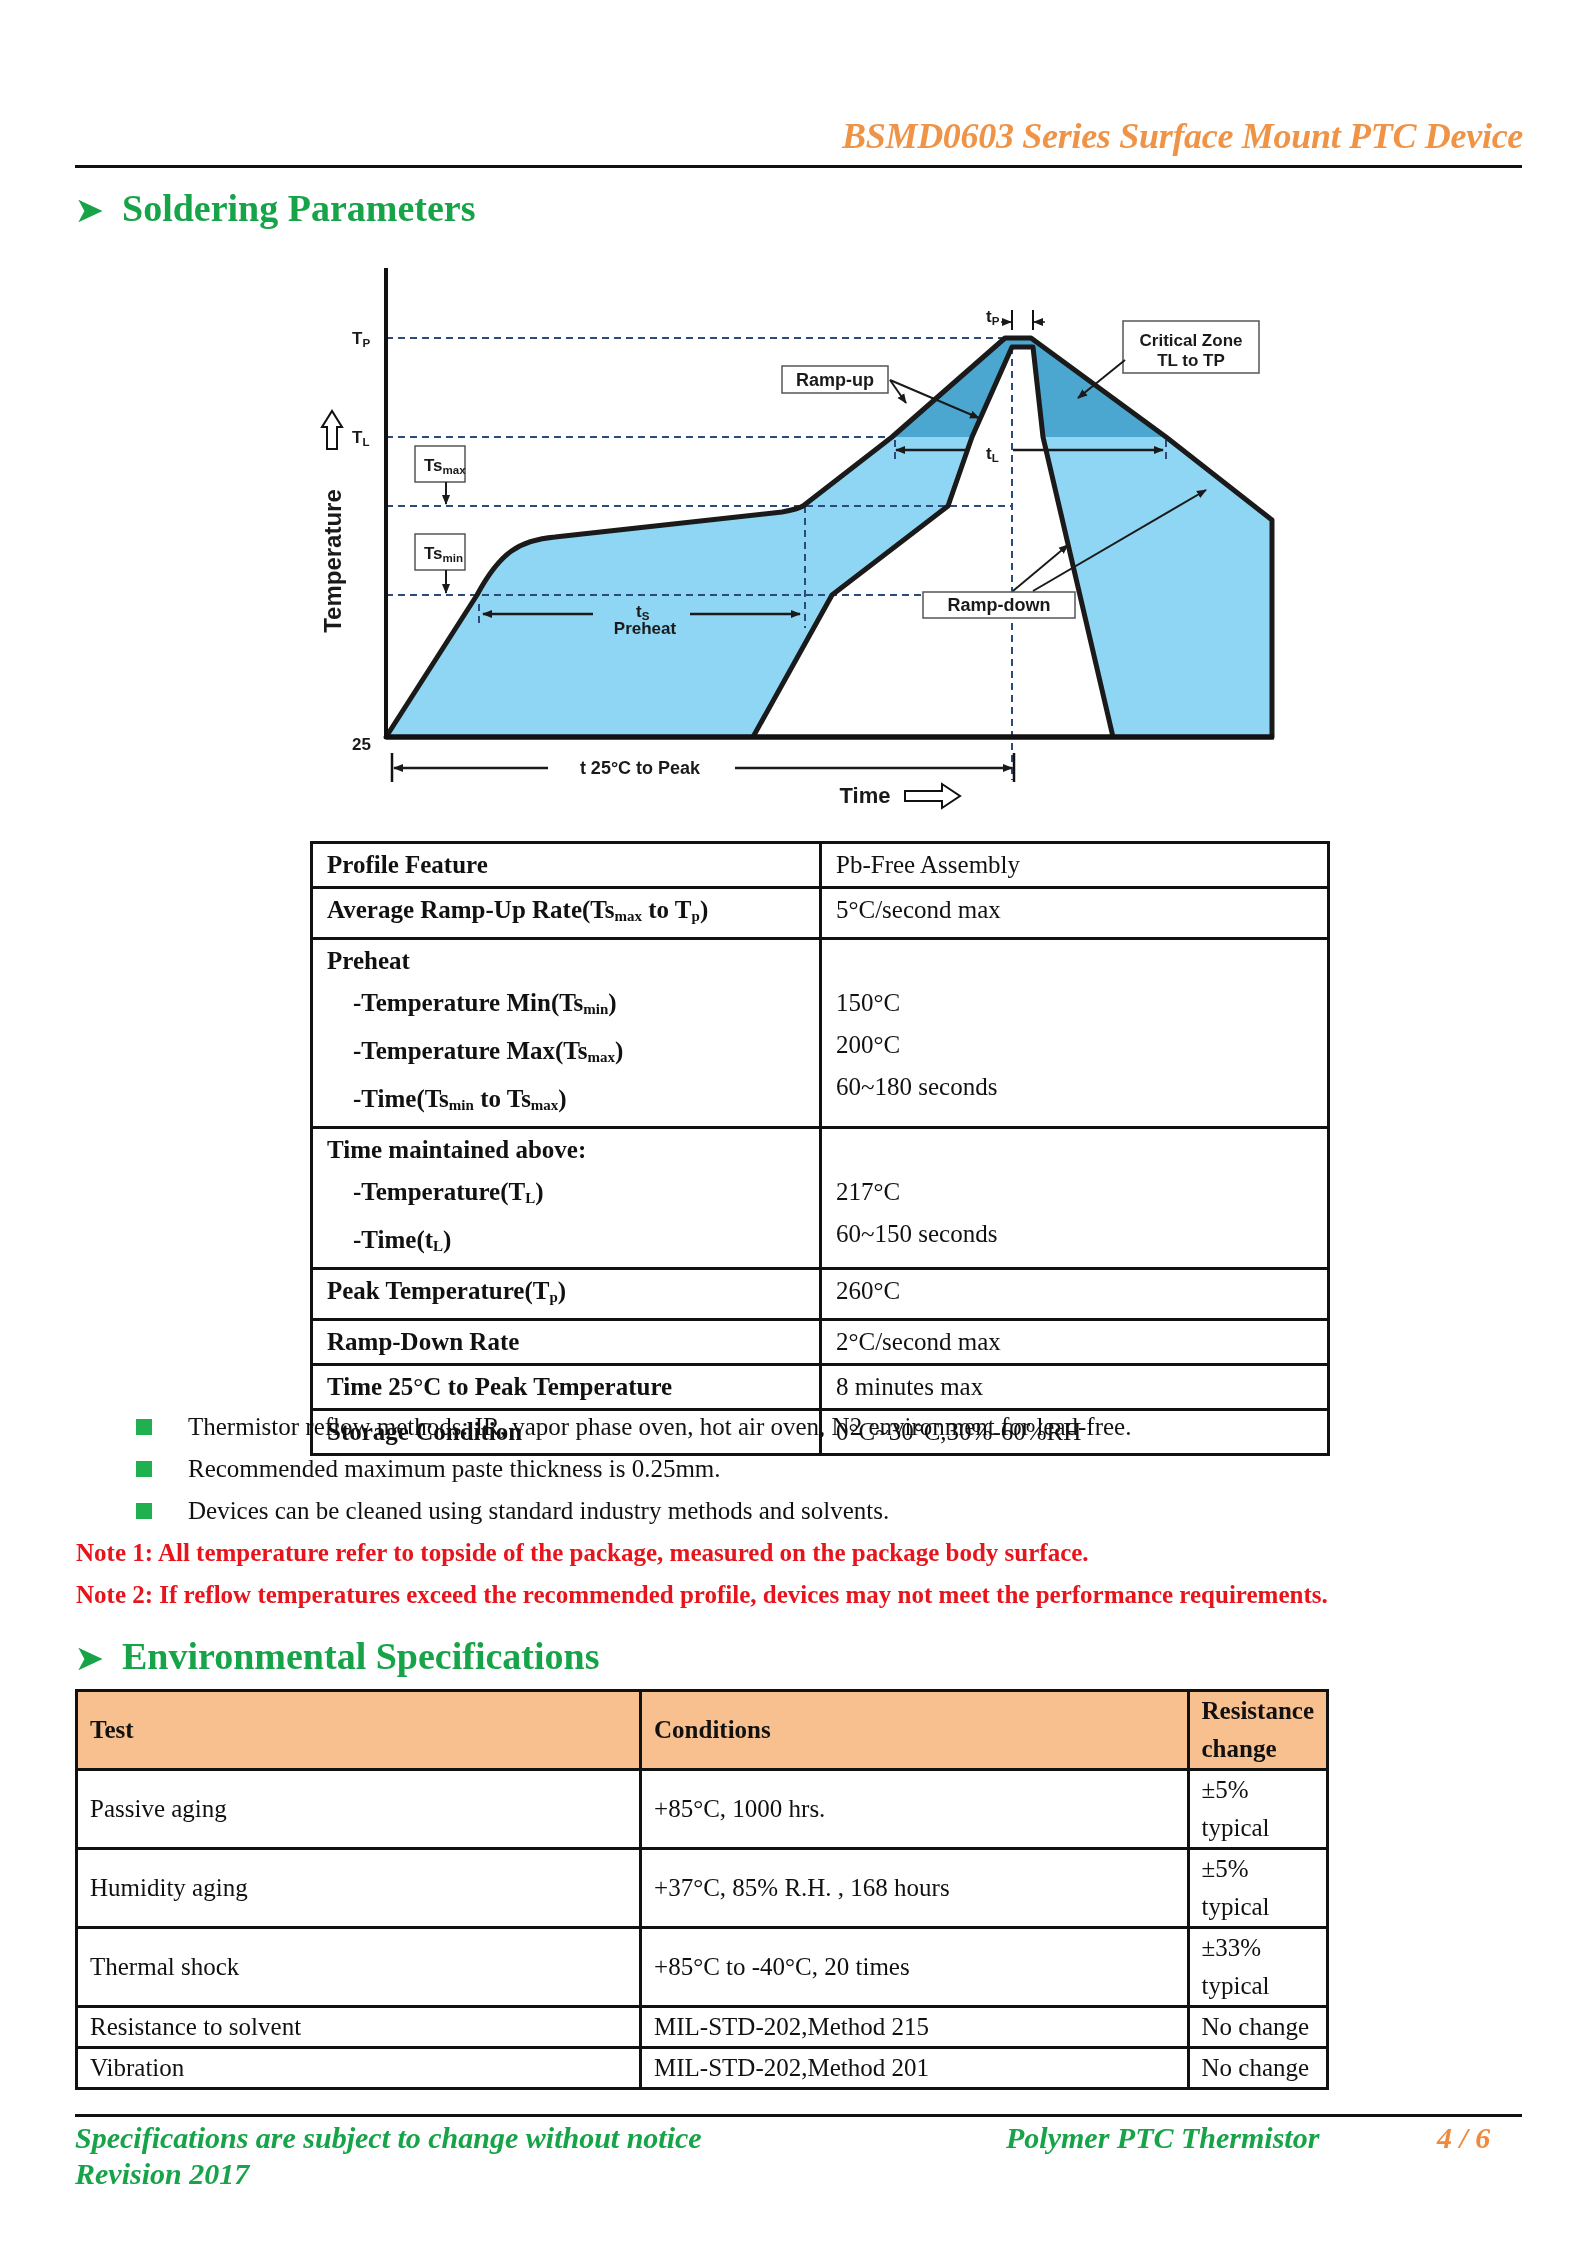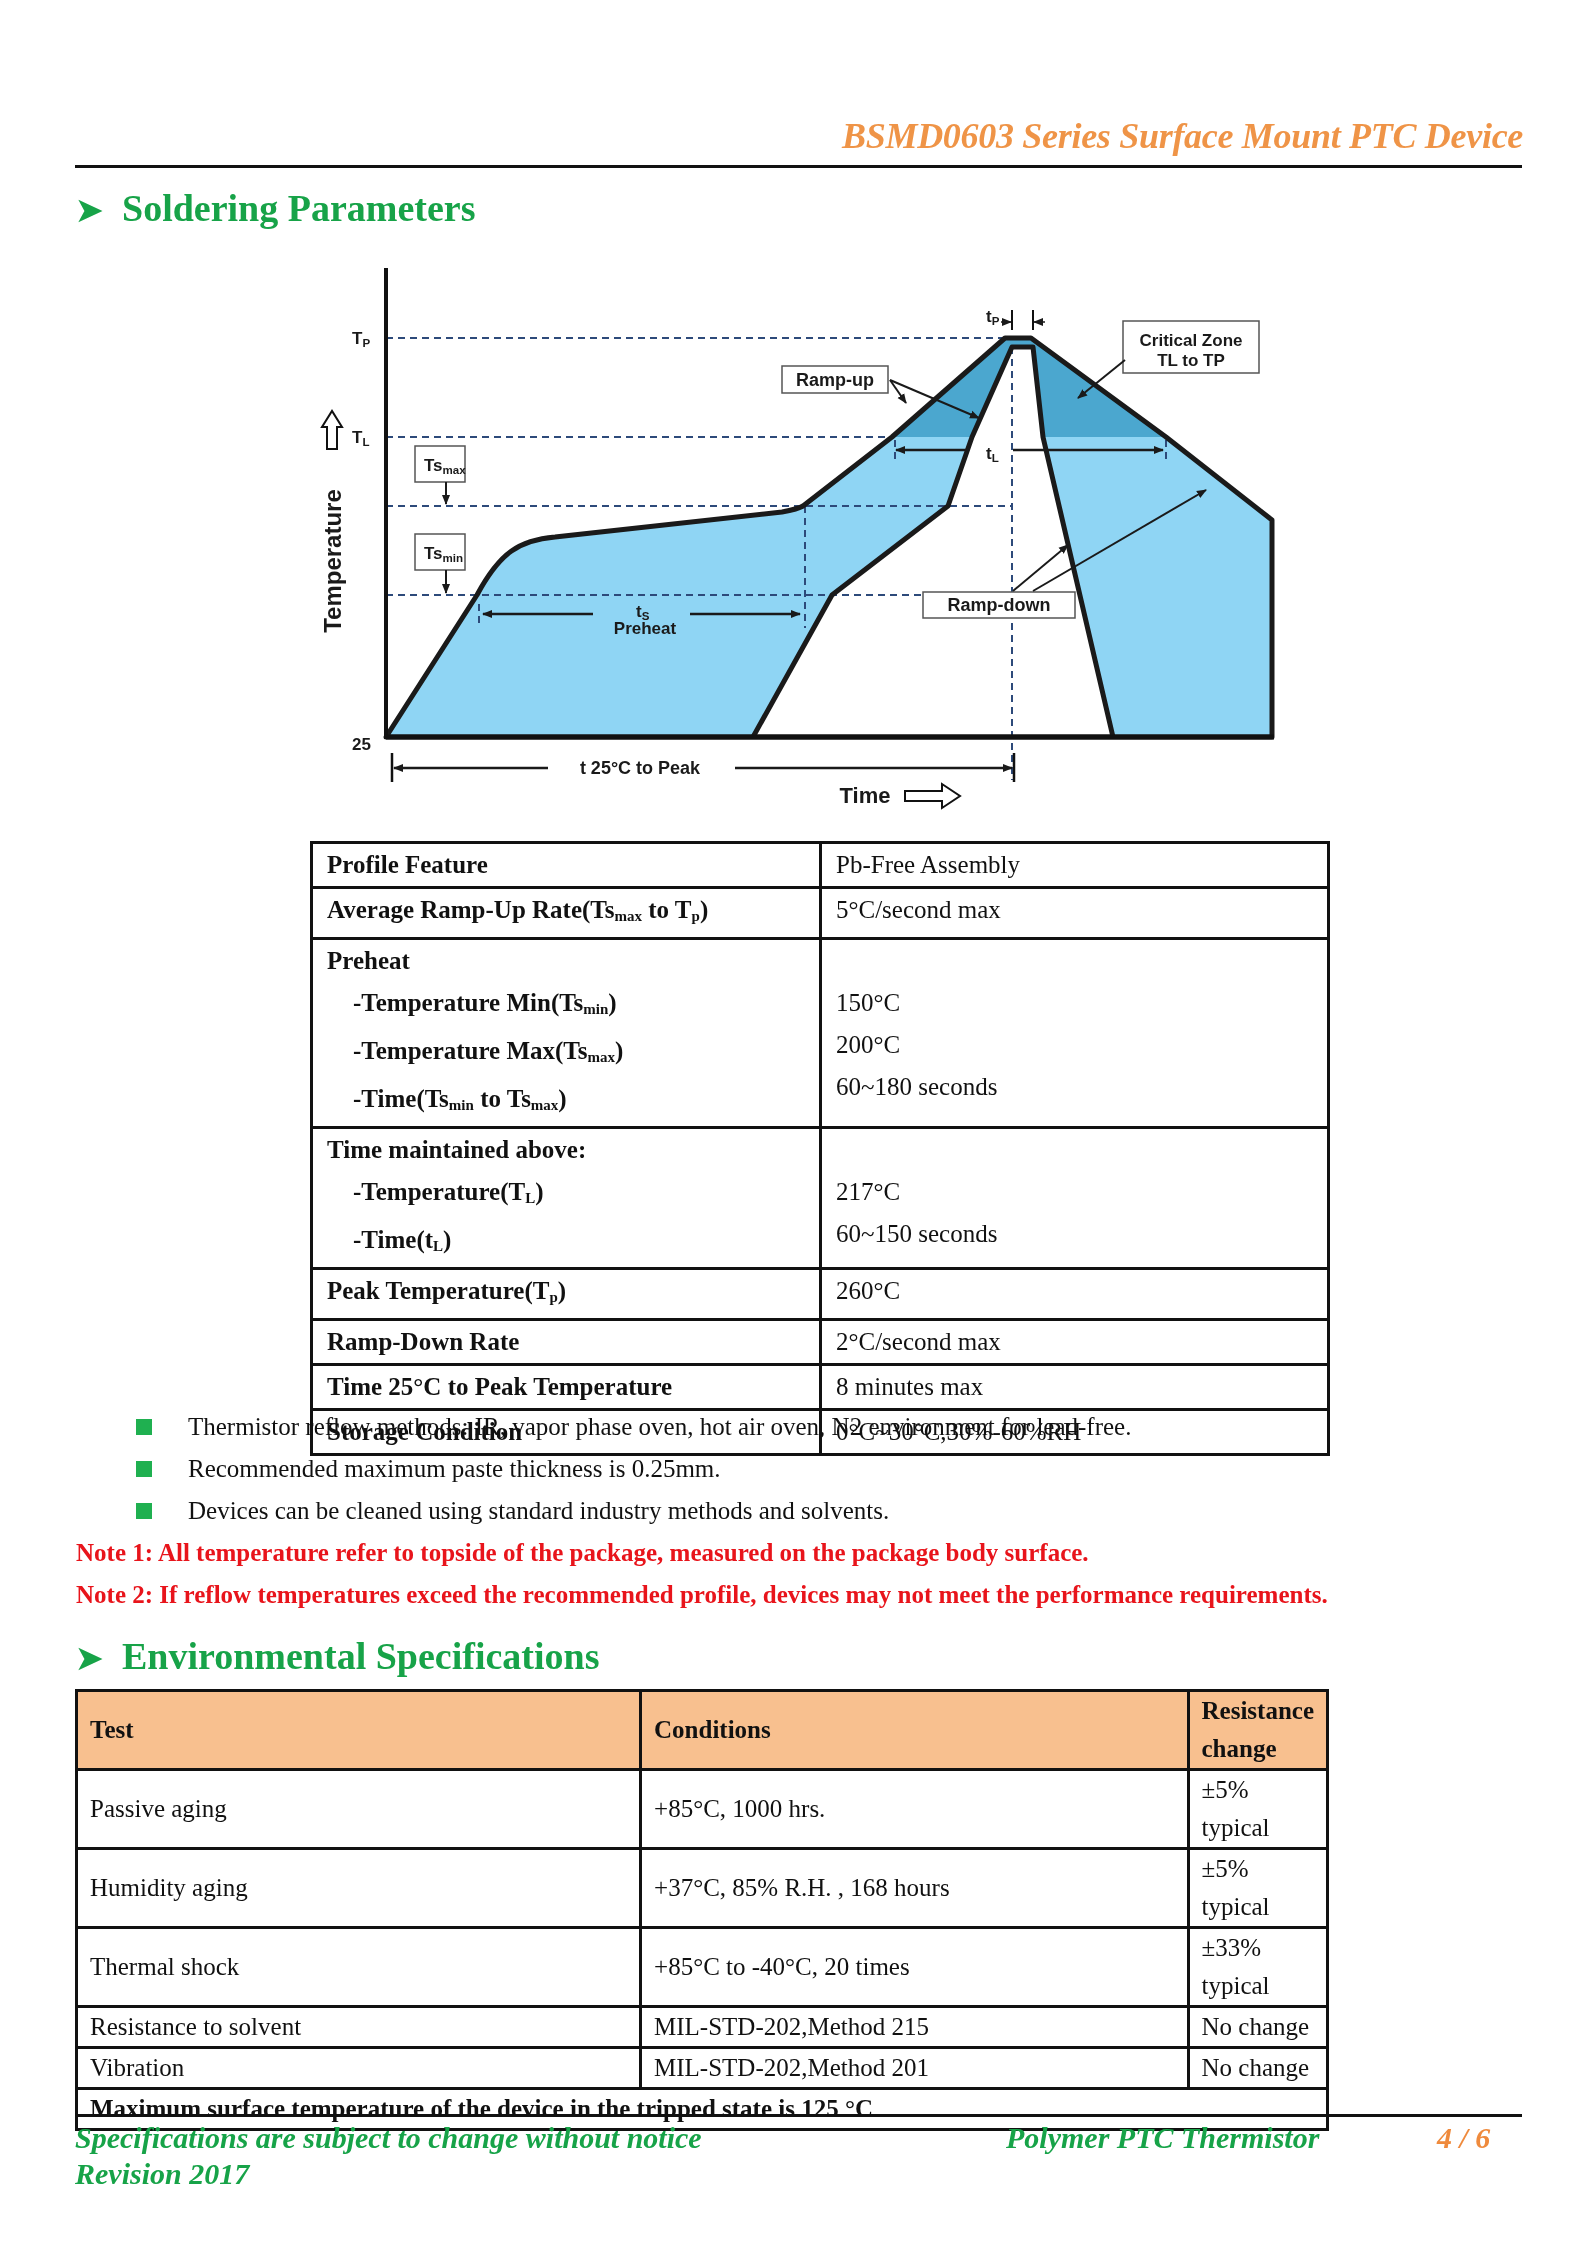--- a/index.html
+++ b/index.html
@@ -234,23 +234,20 @@
     <tr>
       <td>Resistance to solvent</td>
       <td>MIL-STD-202,Method 215</td>
       <td>No change</td>
     </tr>
     <tr>
       <td>Vibration</td>
       <td>MIL-STD-202,Method 201</td>
       <td>No change</td>
     </tr>
-    <tr>
-      <td class="full" colspan="3">Maximum surface temperature of the device in the tripped state is 125 °C</td>
-    </tr>
   </tbody>
 </table>
 
 <div class="abs foot-line"></div>
 <div class="abs foot" style="left:75px;top:2121px">Specifications are subject to change without notice</div>
 <div class="abs foot" style="left:75px;top:2157px">Revision 2017</div>
 <div class="abs foot" style="left:1006px;top:2121px">Polymer PTC Thermistor</div>
 <div class="abs foot foot-page" style="left:1437px;top:2121px">4 / 6</div>
 
 </body></html>

